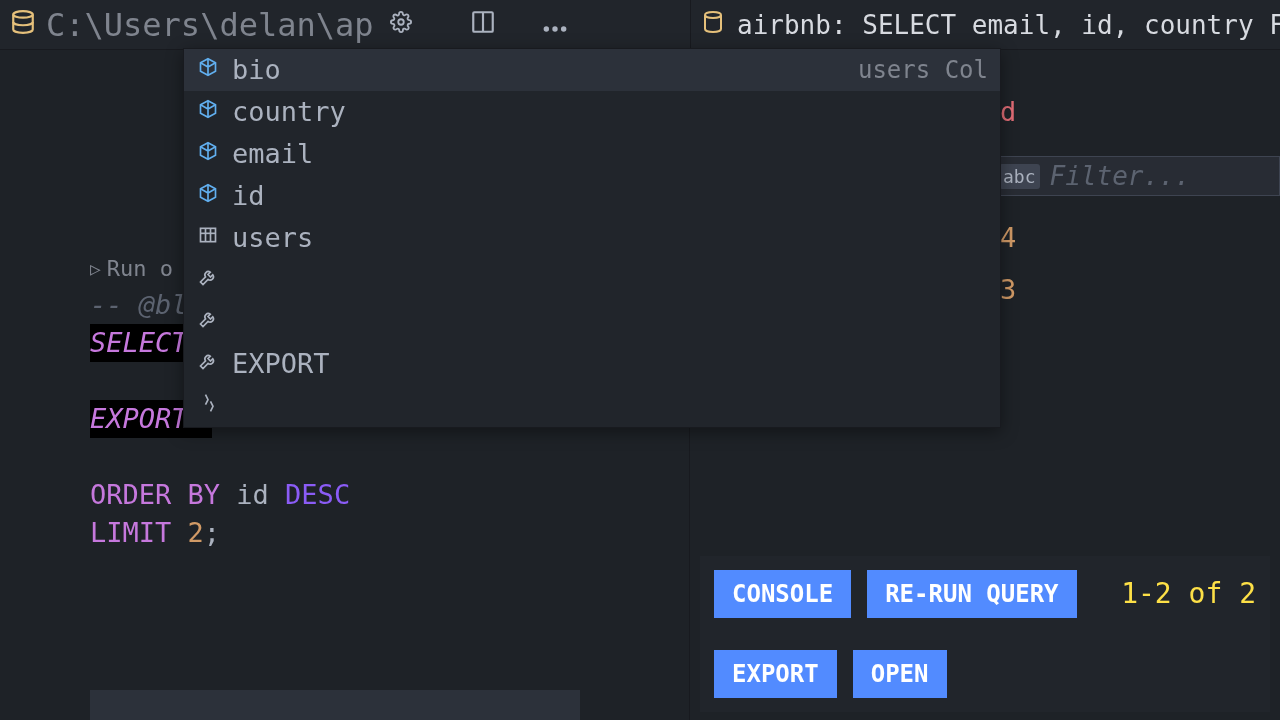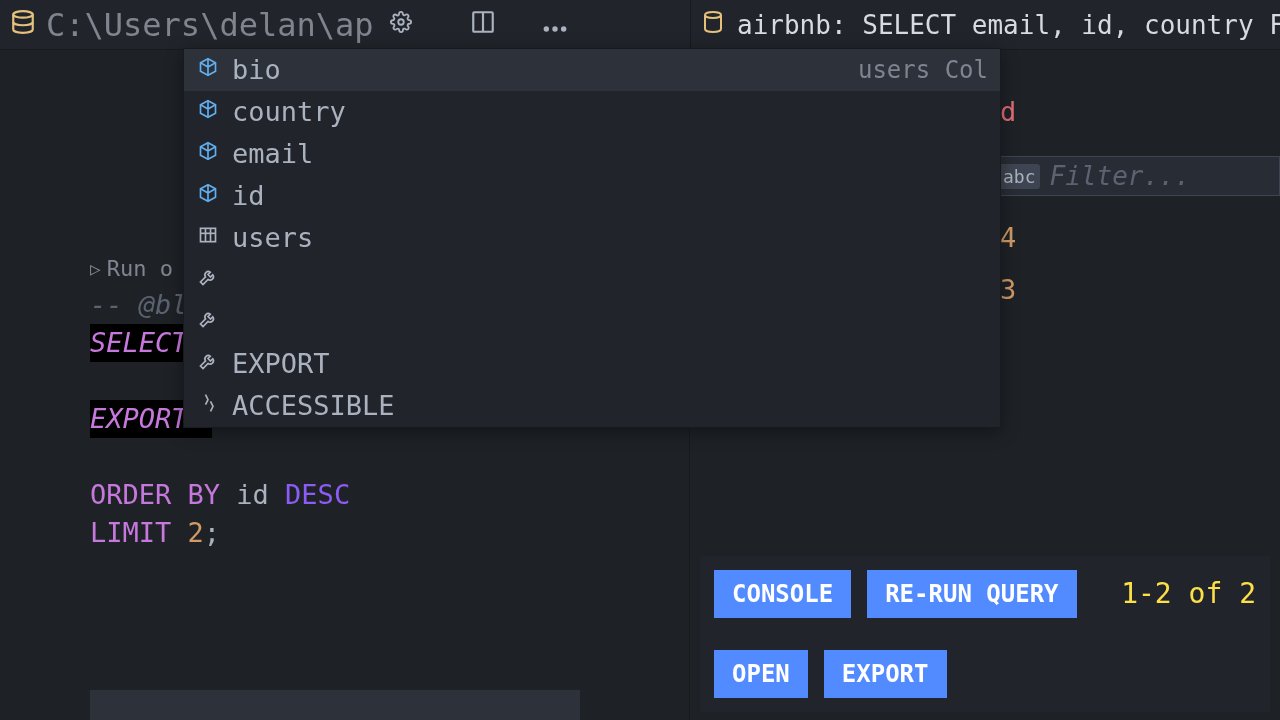--- a/index.html
+++ b/index.html
@@ -264,22 +264,22 @@
     <div class="data-values">
       <div class="data-val">4</div>
       <div class="data-val">3</div>
     </div>
 
     <div class="action-bar">
       <button class="btn">CONSOLE</button>
       <button class="btn">RE-RUN QUERY</button>
       <div class="page-info">1-2 of 2</div>
       <div style="flex-basis:100%; height:0;"></div>
+      <button class="btn">EXPORT</button>
       <button class="btn">OPEN</button>
-      <button class="btn">EXPORT</button>
     </div>
   </div>
 </div>
 
 <div class="autocomplete">
     <div class="ac-item selected">
       <span class="ac-left">
         <span class="ac-icon"><svg width="20" height="20" viewBox="0 0 24 24" fill="none" stroke="#61afef" stroke-width="2">
             <path d="M12 2l9 5v10l-9 5-9-5V7l9-5z"></path>
             <path d="M12 2v20M3 7l9 5 9-5"></path>
@@ -346,16 +346,15 @@
             <path d="M14.7 6.3a4 4 0 0 0-5.6 5.6L3 18l3 3 6.1-6.1a4 4 0 0 0 5.6-5.6L15 12l-3-3 2.7-2.7z"></path>
           </svg></span>
         <span>EXPORT</span>
       </span>
     </div>
     <div class="ac-item">
       <span class="ac-left">
         <span class="ac-icon"><svg width="20" height="20" viewBox="0 0 24 24" fill="none" stroke="#abb2bf" stroke-width="2">
             <path d="M9 2l3 6-3 6M15 10l3 6-3 6"></path>
           </svg></span>
-        <span>ACCESSIBLE</span>
       </span>
     </div>
   </div>
 
 </body></html>

